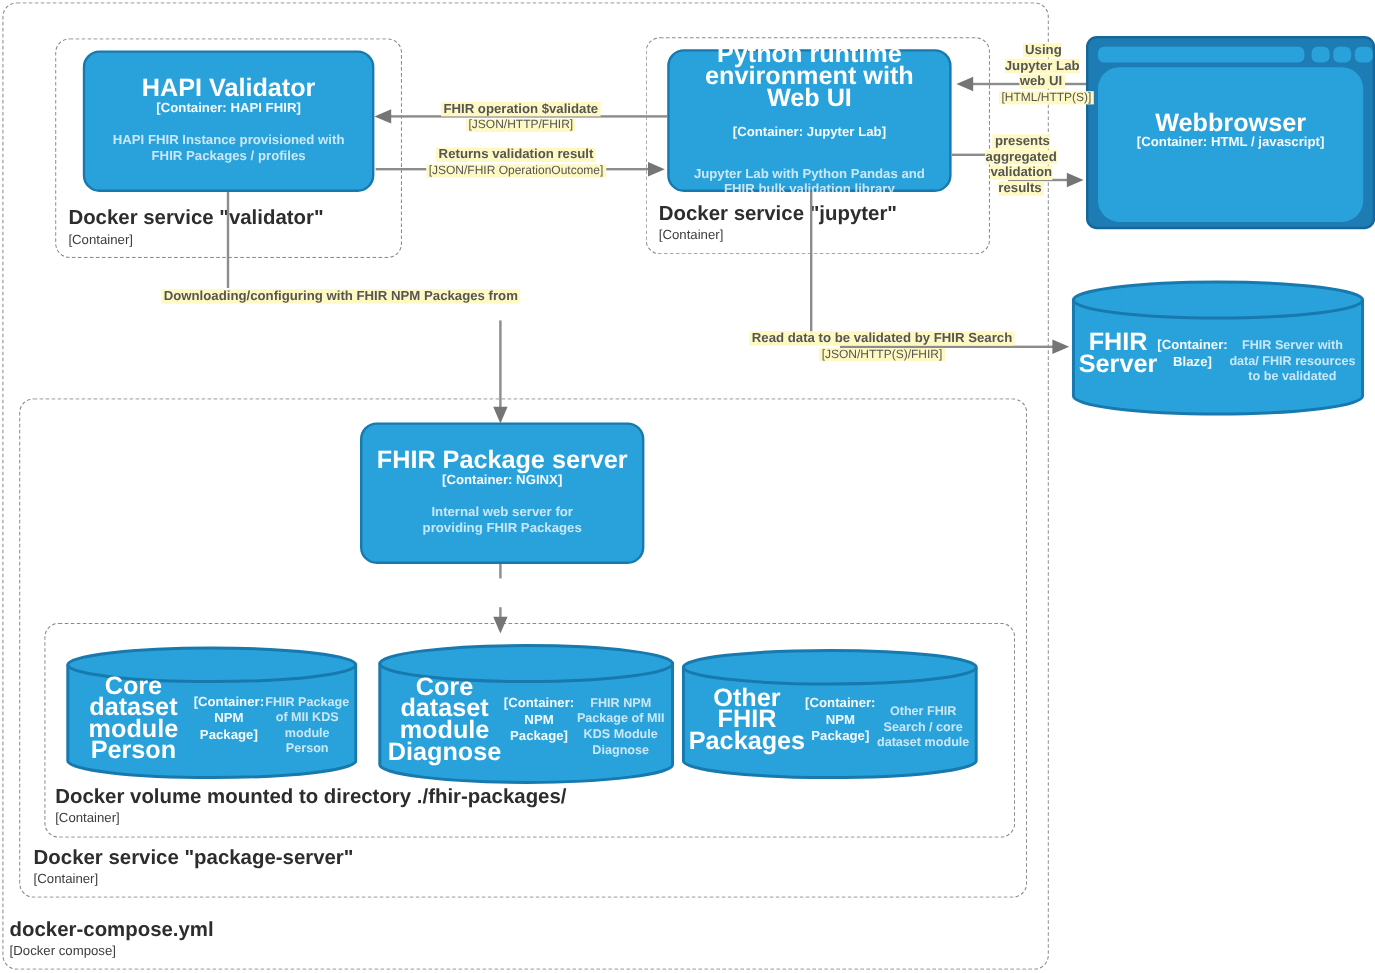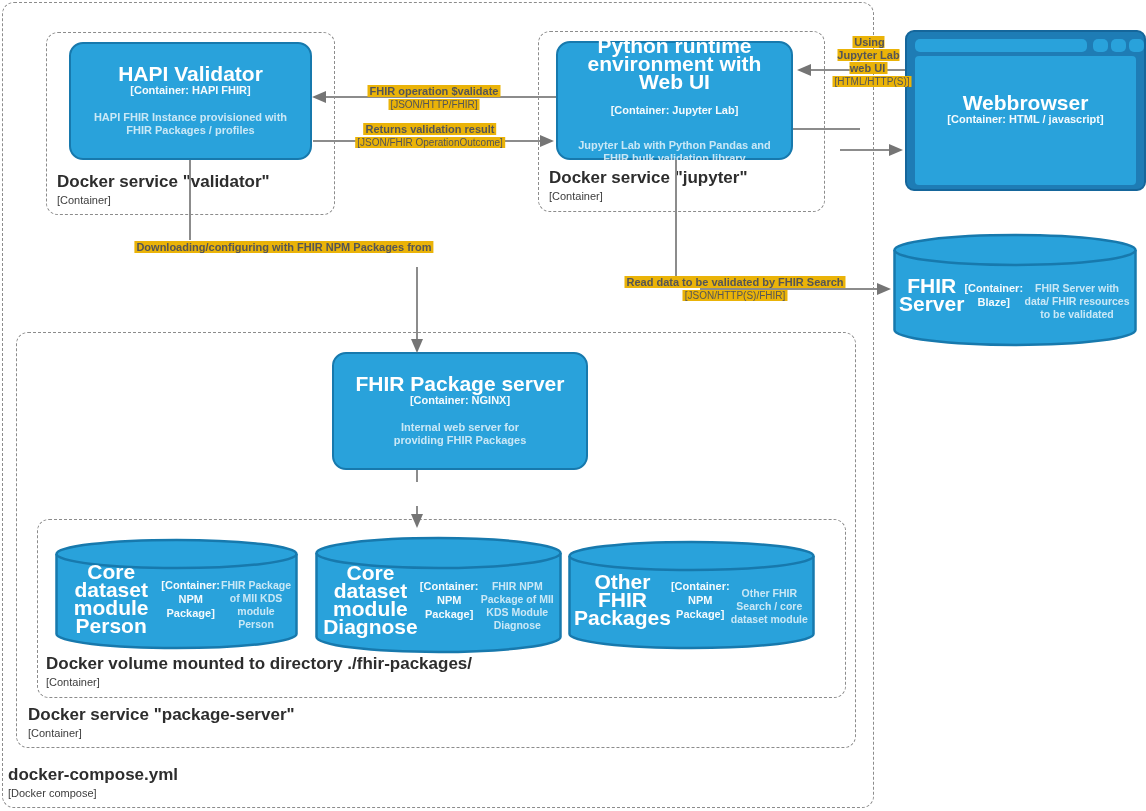--- a/index.html
+++ b/index.html
@@ -22,34 +22,34 @@
   
   .cyl { position:absolute; }
   .cyl svg { position:absolute; left:0; top:0; }
   .cyl-text { position:absolute; left:0; right:0; top:14px; bottom:4px; display:flex; flex-direction:row;
               justify-content:center; align-items:center; text-align:center; color:#fff; padding:0 6px; }
   .cyl .node-desc { margin-top:12px; font-size:10.5px; }
 
   
   .browser { position:absolute; background:#1E7CB5; border:2px solid #15669B; border-radius:9px; }
   .browser-bar-item { position:absolute; background:#29A2DB; border-radius:5px; }
-  .browser-content { position:absolute; background:#29A2DB; border-radius:4px; display:flex; flex-direction:column;
+  .browser-content { position:absolute; background:#29A2DB; border-radius:18px; display:flex; flex-direction:column;
                      justify-content:center; align-items:center; text-align:center; color:#fff; padding-bottom:22px; }
 
   
   .edge-line { position:absolute; background:#8c8c8c; }
   .arrow { position:absolute; width:0; height:0; }
   .arrow-left  { border-top:6px solid transparent; border-bottom:6px solid transparent; border-right:14px solid #757575; }
   .arrow-right { border-top:6px solid transparent; border-bottom:6px solid transparent; border-left:14px solid #757575; }
   .arrow-down  { border-left:6px solid transparent; border-right:6px solid transparent; border-top:14px solid #757575; }
 
   .edge-label { position:absolute; transform:translateX(-50%); text-align:center; }
   .el-main { font-size:11px; font-weight:bold; line-height:13px; color:#555; }
   .el-tech { font-size:10px; line-height:13px; color:#555; }
-  .el-main span, .el-tech span { background:#eab308; padding:0 2px; }
+  .el-main span, .el-tech span { background:#fef9c3; padding:0 2px; }
   .w70 { width:72px; }
 </style>
 </head>
 <body>
 
 <div id="stage">
 
   <div class="group" style="left:2px; top:2px; width:872px; height:806px;"></div>
   <div class="group" style="left:46px; top:32px; width:289px; height:183px;"></div>
   <div class="group" style="left:538px; top:31px; width:287px; height:181px;"></div>
@@ -76,21 +76,21 @@
     <div class="node-sub">[Container: HAPI FHIR]</div>
     <div class="node-desc">HAPI FHIR Instance provisioned with FHIR Packages / profiles</div>
   </div>
 
   <div class="node" style="left:556px; top:41px; width:237px; height:119px;gap:12px;">
     <div class="node-title">Python runtime environment with Web UI</div>
     <div class="node-sub">[Container: Jupyter Lab]</div>
     <div class="node-desc" style="margin-top:10px;">Jupyter Lab with Python Pandas and FHIR bulk validation library</div>
   </div>
 
-  <div class="node" style="left:300px; top:352px; width:256px; height:118px;margin-left:32px;">
+  <div class="node" style="left:300px; top:352px; width:237px; height:118px;">
     <div class="node-title">FHIR Package server</div>
     <div class="node-sub">[Container: NGINX]</div>
     <div class="node-desc" style="max-width:170px;">Internal web server for providing FHIR Packages</div>
   </div>
 
   <div class="browser" style="left:905px; top:30px; width:241px; height:161px;">
     <div class="browser-bar-item" style="left:8px; top:7px; width:172px; height:13px;"></div>
     <div class="browser-bar-item" style="left:186px; top:7px; width:15px; height:13px;"></div>
     <div class="browser-bar-item" style="left:204px; top:7px; width:15px; height:13px;"></div>
     <div class="browser-bar-item" style="left:222px; top:7px; width:15px; height:13px;"></div>
@@ -165,20 +165,23 @@
   <div class="edge-line" style="left:800px; top:69px; width:105px; height:1.5px;"></div>
   <div class="arrow arrow-left" style="left:797px; top:64px;"></div>
   <div class="edge-label" style="left:872px; top:36px;">
     <div class="el-main w70"><span>Using Jupyter Lab web UI</span></div>
     <div class="el-tech" style="white-space:nowrap;"><span>[HTML/HTTP(S)]</span></div>
   </div>
 
   <div class="edge-line" style="left:793px; top:128px; width:67px; height:1.5px;"></div>
   <div class="edge-line" style="left:840px; top:149px; width:50px; height:1.5px;"></div>
   <div class="arrow arrow-right" style="left:889px; top:144px;"></div>
+  <div class="edge-label" style="left:851px; top:112px;">
+    <div class="el-main" style="width:76px;"><span>presents aggregated validation results</span></div>
+  </div>
 
   <div class="edge-line" style="left:189px; top:160px; width:1.5px; height:80px;"></div>
   <div class="edge-line" style="left:416px; top:267px; width:1.5px; height:75px;"></div>
   <div class="arrow arrow-down" style="left:411px; top:339px;"></div>
   <div class="edge-label" style="left:284px; top:241px;">
     <div class="el-main"><span>Downloading/configuring with FHIR NPM Packages from</span></div>
   </div>
 
   <div class="edge-line" style="left:416px; top:470px; width:1.5px; height:12px;"></div>
   <div class="edge-line" style="left:416px; top:506px; width:1.5px; height:10px;"></div>

